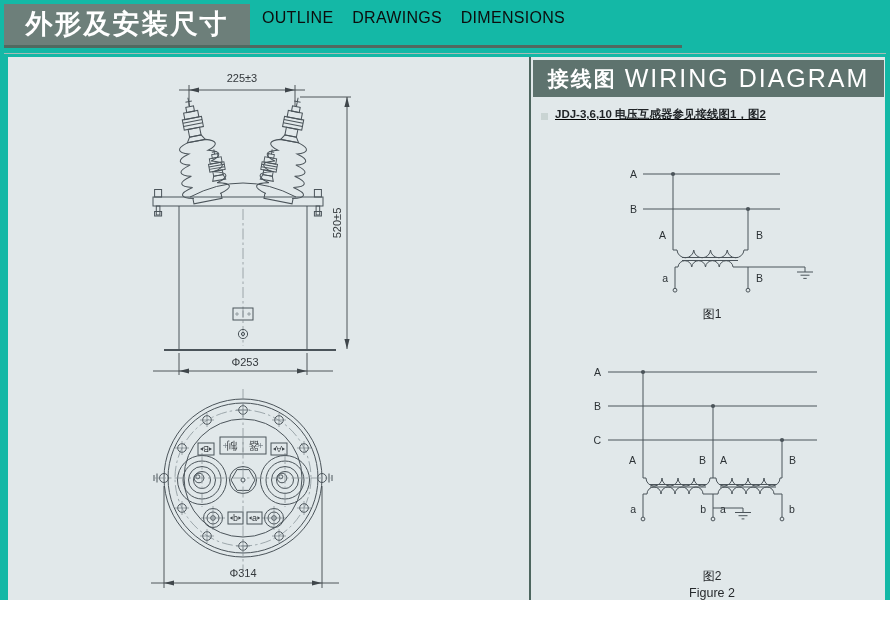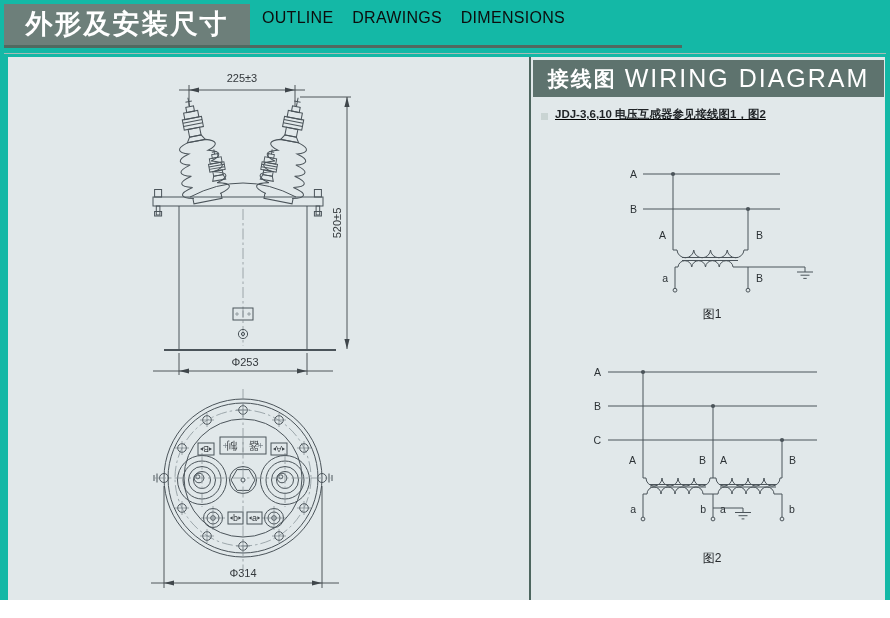--- a/index.html
+++ b/index.html
@@ -30,21 +30,21 @@
   .bullet-row { display:flex; align-items:center; margin-bottom:4px;text-decoration:underline; }
   .bullet-sq { flex:0 0 auto; width:7px; height:7px; background:#c9d4d3; margin:3px 7px 0 0; }
   .bullet-text { font-size:11.5px; font-weight:bold; color:#1f2326; line-height:13px; }
 
   .fig-svg { position:absolute; }
   .fig1-svg { left:535px; top:162px; width:350px; height:140px; }
   .fig2-svg { left:535px; top:365px; width:350px; height:175px; }
 
   .caption { position:absolute; left:612px; width:200px; text-align:center; color:#26292c; }
   .cap1 { top:306px; }
-  .cap2 { top:550px; }
+  .cap2 { top:568px; }
   .caption .cap-cn { font-size:12px; line-height:17px; }
   .caption .cap-en { font-size:12.5px; line-height:17px; }
 
   
   svg { display:block; }
   svg .ln   { stroke:#4b545a; fill:none; stroke-width:1; }
   svg .thk  { stroke:#4b545a; fill:none; stroke-width:2; }
   svg .dim  { stroke:#3f464b; fill:none; stroke-width:0.9; }
   svg .arr  { fill:#3f464b; stroke:none; }
   svg .dot  { fill:#4b545a; stroke:none; }
@@ -315,15 +315,16 @@
     <text x="171" y="99" text-anchor="end">B</text>
     <text x="185" y="99" text-anchor="start">A</text>
     <text x="254" y="99" text-anchor="start">B</text>
     <text x="101" y="148" text-anchor="end">a</text>
     <text x="171" y="148" text-anchor="end">b</text>
     <text x="185" y="148" text-anchor="start">a</text>
     <text x="254" y="148" text-anchor="start">b</text>
   </svg>
   <div class="caption cap2">
     <div class="cap-cn">图2</div>
+    <div class="cap-en">Figure 2</div>
   </div>
 
 </div>
 
 </body></html>

